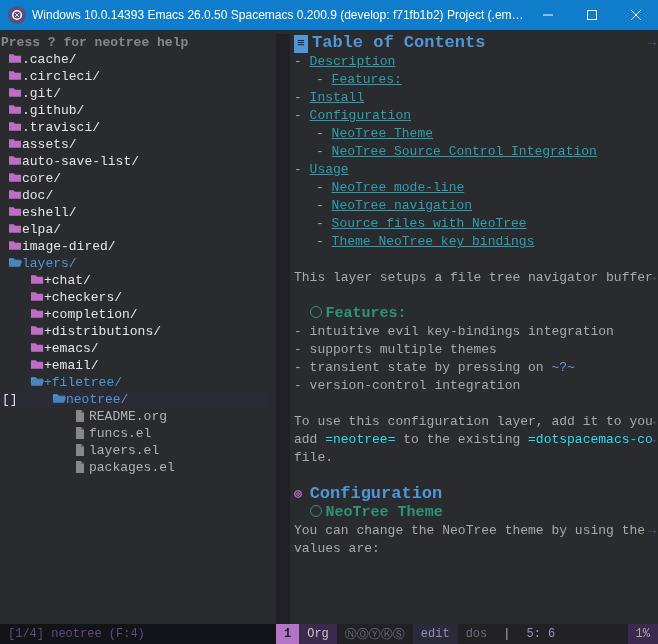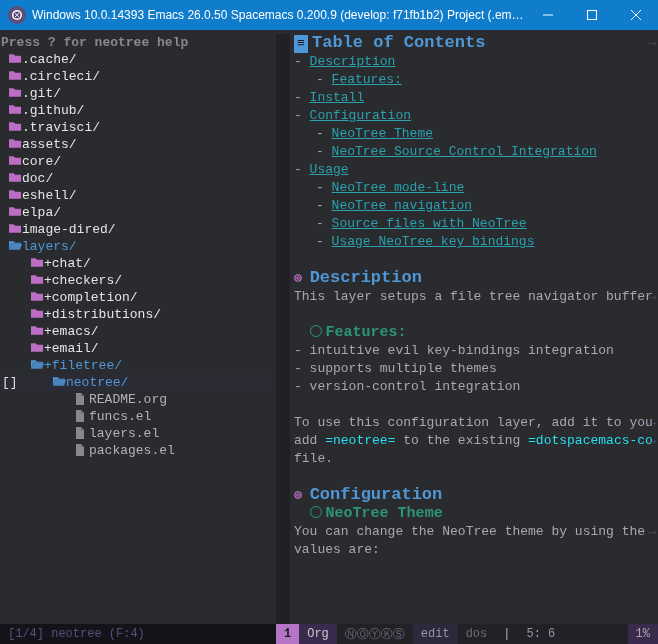--- a/index.html
+++ b/index.html
@@ -98,20 +98,22 @@
                   </svg></span> <span class="dir">.circleci/</span></div><div class="tree-line" style="padding-left:8px"><span class="folder-icon"><svg viewBox="0 0 14 11">
                     <path fill="#bc6ec5" d="M0 1 h5 l1.5 1.5 H13 V10 H0 Z"></path>
                   </svg></span> <span class="dir">.git/</span></div><div class="tree-line" style="padding-left:8px"><span class="folder-icon"><svg viewBox="0 0 14 11">
                     <path fill="#bc6ec5" d="M0 1 h5 l1.5 1.5 H13 V10 H0 Z"></path>
                   </svg></span> <span class="dir">.github/</span></div><div class="tree-line" style="padding-left:8px"><span class="folder-icon"><svg viewBox="0 0 14 11">
                     <path fill="#bc6ec5" d="M0 1 h5 l1.5 1.5 H13 V10 H0 Z"></path>
                   </svg></span> <span class="dir">.travisci/</span></div><div class="tree-line" style="padding-left:8px"><span class="folder-icon"><svg viewBox="0 0 14 11">
                     <path fill="#bc6ec5" d="M0 1 h5 l1.5 1.5 H13 V10 H0 Z"></path>
                   </svg></span> <span class="dir">assets/</span></div><div class="tree-line" style="padding-left:8px"><span class="folder-icon"><svg viewBox="0 0 14 11">
                     <path fill="#bc6ec5" d="M0 1 h5 l1.5 1.5 H13 V10 H0 Z"></path>
+                  </svg></span> <span class="dir">auto-save-list/</span></div><div class="tree-line" style="padding-left:8px"><span class="folder-icon"><svg viewBox="0 0 14 11">
+                    <path fill="#bc6ec5" d="M0 1 h5 l1.5 1.5 H13 V10 H0 Z"></path>
                   </svg></span> <span class="dir">core/</span></div><div class="tree-line" style="padding-left:8px"><span class="folder-icon"><svg viewBox="0 0 14 11">
                     <path fill="#bc6ec5" d="M0 1 h5 l1.5 1.5 H13 V10 H0 Z"></path>
                   </svg></span> <span class="dir">doc/</span></div><div class="tree-line" style="padding-left:8px"><span class="folder-icon"><svg viewBox="0 0 14 11">
                     <path fill="#bc6ec5" d="M0 1 h5 l1.5 1.5 H13 V10 H0 Z"></path>
                   </svg></span> <span class="dir">eshell/</span></div><div class="tree-line" style="padding-left:8px"><span class="folder-icon"><svg viewBox="0 0 14 11">
                     <path fill="#bc6ec5" d="M0 1 h5 l1.5 1.5 H13 V10 H0 Z"></path>
                   </svg></span> <span class="dir">elpa/</span></div><div class="tree-line" style="padding-left:8px"><span class="folder-icon"><svg viewBox="0 0 14 11">
                     <path fill="#bc6ec5" d="M0 1 h5 l1.5 1.5 H13 V10 H0 Z"></path>
                   </svg></span> <span class="dir">image-dired/</span></div><div class="tree-line" style="padding-left:8px"><span class="folder-icon"><svg viewBox="0 0 14 11">
                     <path fill="#4f97d7" d="M0 1 h5 l1.5 1.5 H13 V3.5 H2 L0 10 Z"></path>
@@ -161,28 +163,28 @@
             <div class="rline" style="padding-left:0px"><span class="dash">- </span><a class="link">Description</a></div>
             <div class="rline" style="padding-left:22px"><span class="dash">- </span><a class="link">Features:</a></div>
             <div class="rline" style="padding-left:0px"><span class="dash">- </span><a class="link">Install</a></div>
             <div class="rline" style="padding-left:0px"><span class="dash">- </span><a class="link">Configuration</a></div>
             <div class="rline" style="padding-left:22px"><span class="dash">- </span><a class="link">NeoTree Theme</a></div>
             <div class="rline" style="padding-left:22px"><span class="dash">- </span><a class="link">NeoTree Source Control Integration</a></div>
             <div class="rline" style="padding-left:0px"><span class="dash">- </span><a class="link">Usage</a></div>
             <div class="rline" style="padding-left:22px"><span class="dash">- </span><a class="link">NeoTree mode-line</a></div>
             <div class="rline" style="padding-left:22px"><span class="dash">- </span><a class="link">NeoTree navigation</a></div>
             <div class="rline" style="padding-left:22px"><span class="dash">- </span><a class="link">Source files with NeoTree</a></div>
-            <div class="rline" style="padding-left:22px"><span class="dash">- </span><a class="link">Usage NeoTree key bindings</a></div>
-            <div class="rline">&nbsp;</div>
-            <div class="rline"><span class="h1-b">⊚ </span><span class="h1">Description</span></div>
+            <div class="rline" style="padding-left:22px"><span class="dash">- </span><a class="link">Theme NeoTree key bindings</a></div>
+            <div class="rline">&nbsp;</div>
             <div class="rline txt">This layer setups a file tree navigator buffer<span class="oarrow">→</span></div>
             <div class="rline">&nbsp;</div>
             <div class="rline">  <span class="hollow"></span><span class="h2">Features:</span></div>
             <div class="rline txt"><span class="dash">- </span>intuitive evil key-bindings integration</div>
             <div class="rline txt"><span class="dash">- </span>supports multiple themes</div>
+            <div class="rline txt"><span class="dash">- </span>transient state by pressing on <span class="tilde">~?~</span></div>
             <div class="rline txt"><span class="dash">- </span>version-control integration</div>
             <div class="rline">&nbsp;</div>
             <div class="rline txt">To use this configuration layer, add it to you<span class="oarrow">→</span></div>
             <div class="rline txt">add <span class="verb">=neotree=</span> to the existing <span class="verb">=dotspacemacs-co</span><span class="oarrow">→</span></div>
             <div class="rline txt">file.</div>
             <div class="rline">&nbsp;</div>
             <div class="rline"><span class="h1-b">⊚ </span><span class="h1">Configuration</span></div>
             <div class="rline">  <span class="hollow"></span><span class="h2">NeoTree Theme</span></div>
             <div class="rline txt">You can change the NeoTree theme by using the <span class="oarrow">→</span></div>
             <div class="rline txt">values are:</div>

